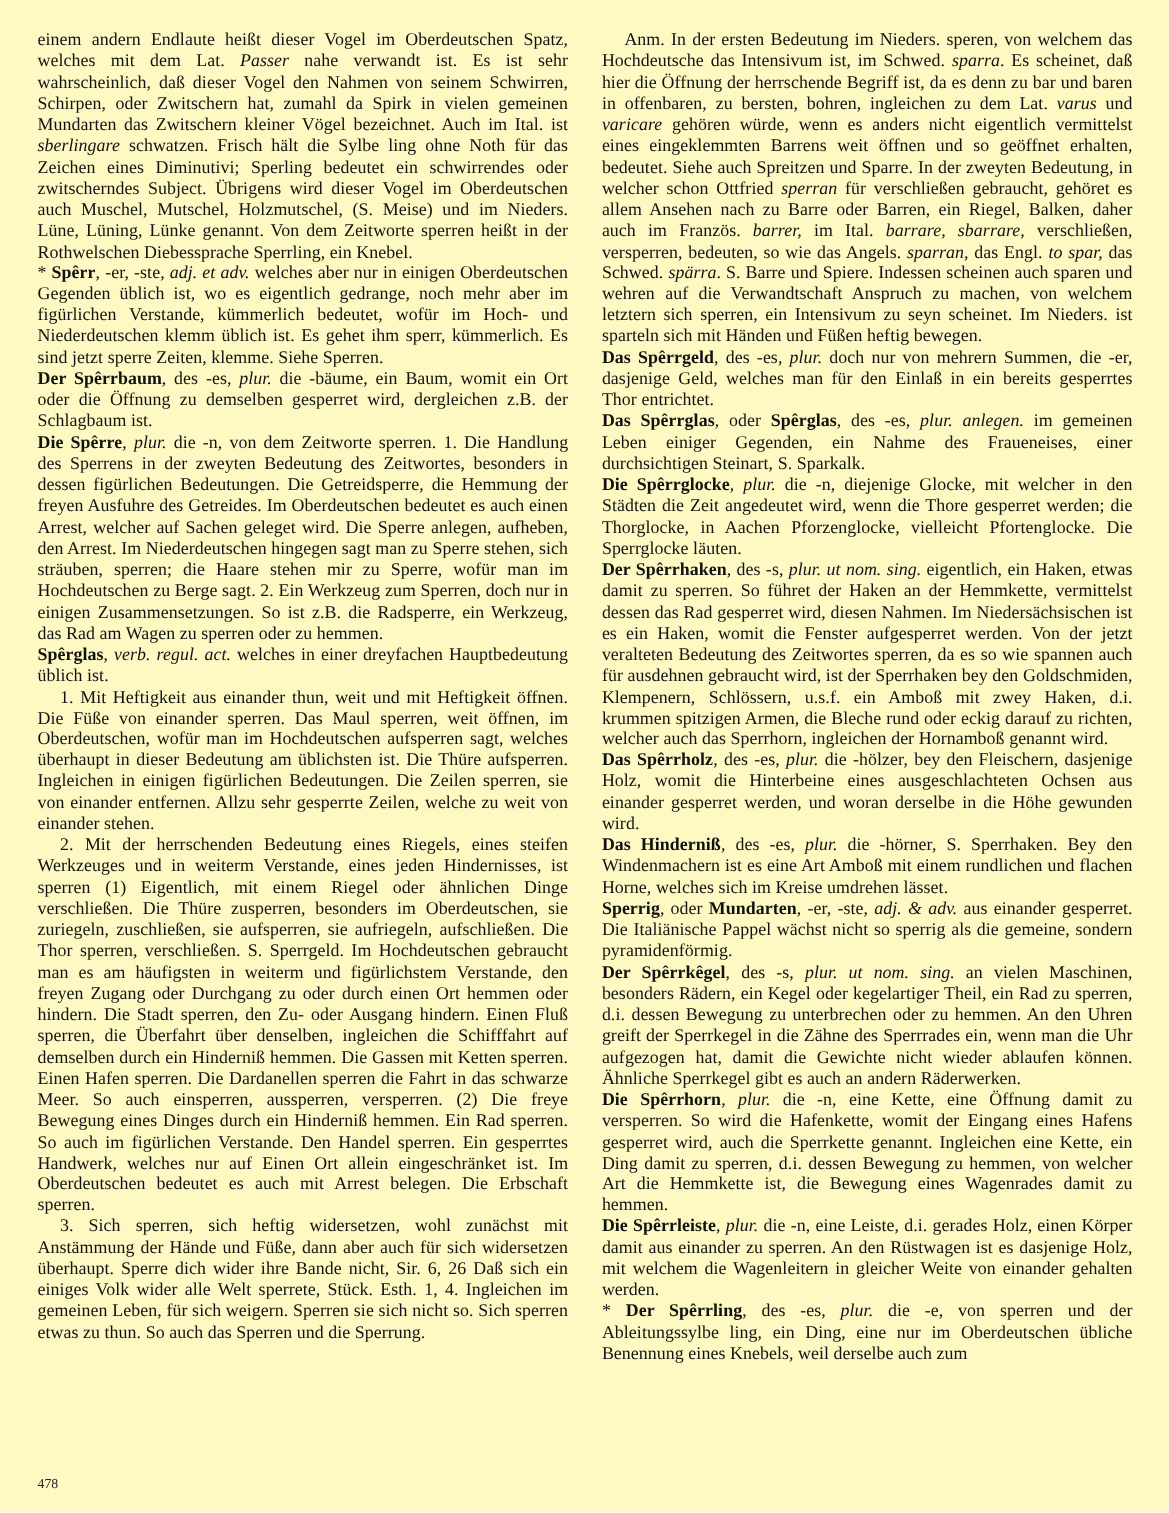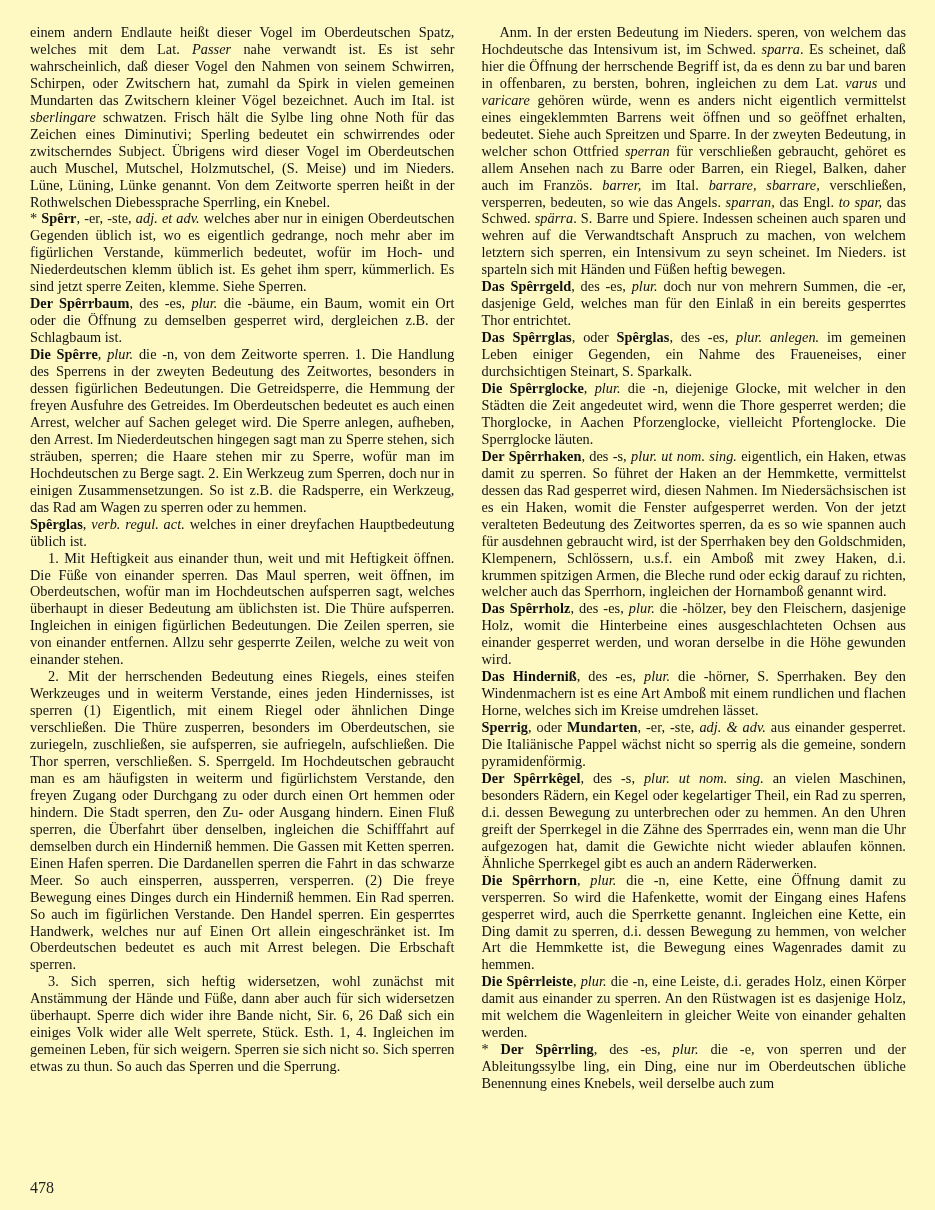--- a/index.html
+++ b/index.html
@@ -40,21 +40,21 @@
   .col b {
     font-weight: bold;
   }
   .col i {
     font-style: italic;
   }
   .page-number {
     position: absolute;
     left: 30px;
     bottom: 16px;
-    font-size: 16px;
+    font-size: 11px;
     line-height: 13px;
     color: #222222;
   }
 </style>
 </head>
 <body>
 
 <div class="page">
   <div class="columns">
     <div class="col">

